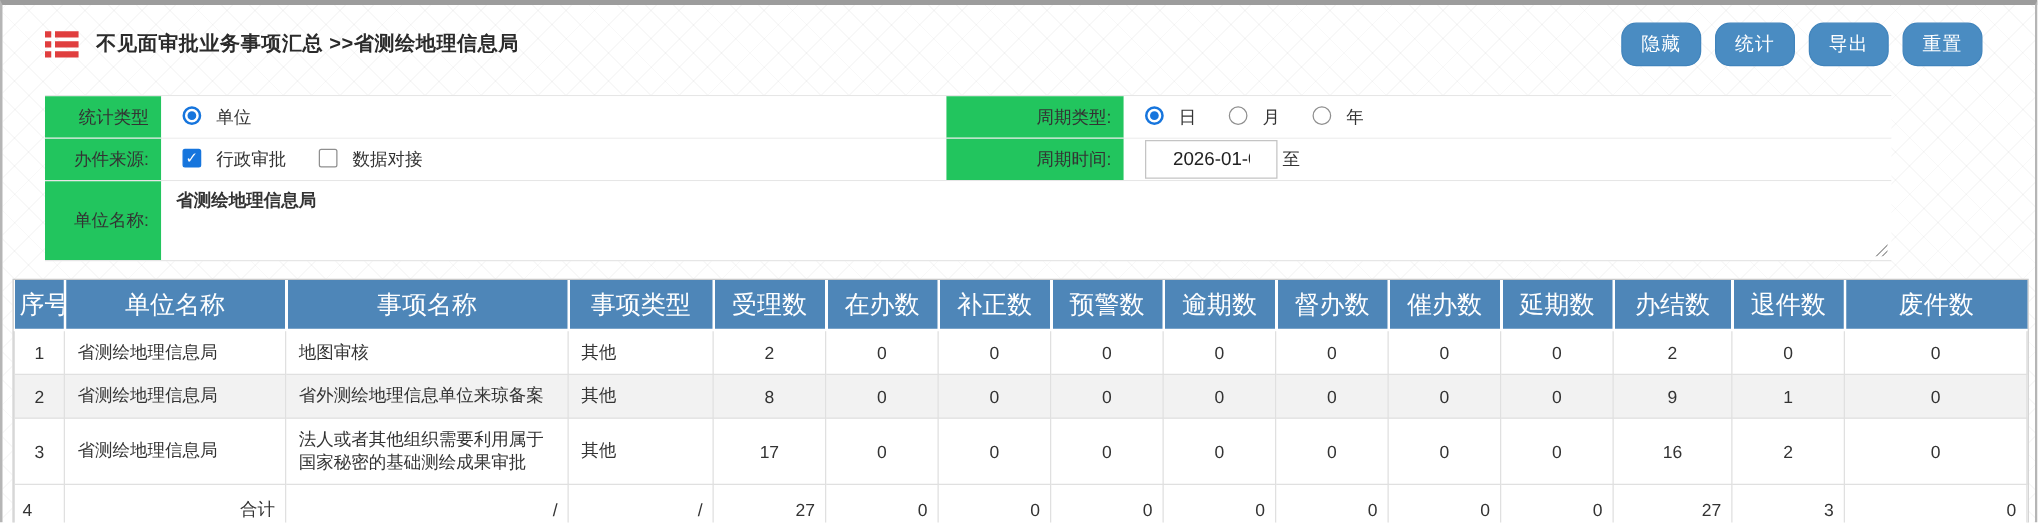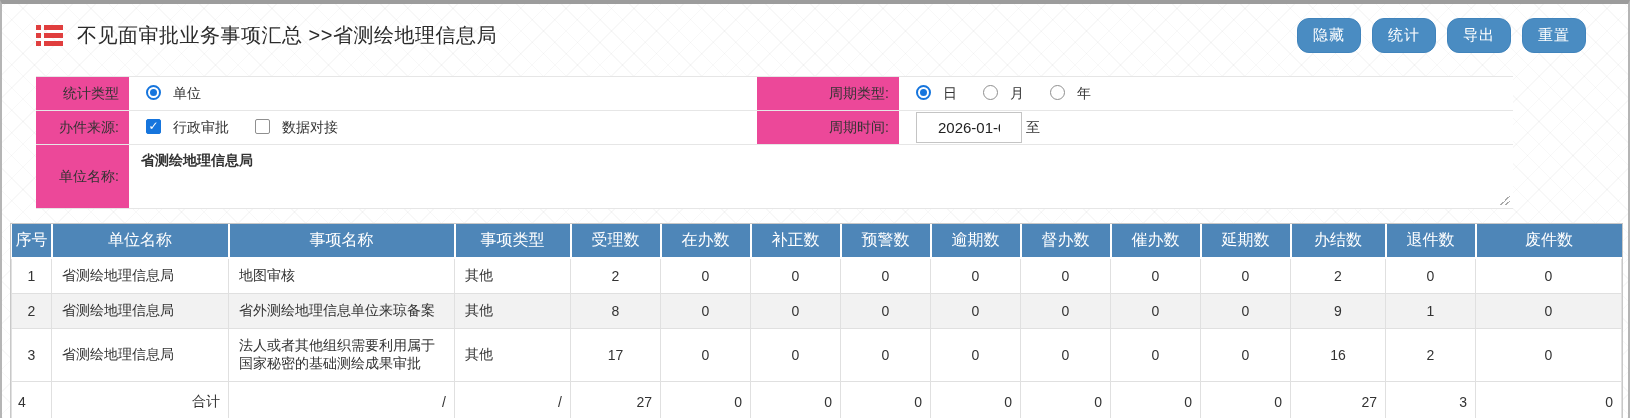--- a/index.html
+++ b/index.html
@@ -11,32 +11,32 @@
     border-right:2px solid #b5b5b5;
     background-color:#fff;
     background-image:
       repeating-linear-gradient(45deg, rgba(0,0,0,0.028) 0 1px, transparent 1px 16px),
       repeating-linear-gradient(-45deg, rgba(0,0,0,0.028) 0 1px, transparent 1px 16px);
   }
   
   .header { height:62px; display:flex; align-items:center; justify-content:space-between; padding:0 42px 0 34px; }
   .header-left { display:flex; align-items:center; gap:14px; }
   .list-icon { display:inline-flex; }
-  .page-title { font-size:20px; font-weight:normal; color:#2b2b2b; letter-spacing:0.5px; }
+  .page-title { font-size:16px; font-weight:bold; color:#2b2b2b; letter-spacing:0.5px; }
   .header-buttons { display:flex; gap:11px; }
   .hbtn {
     background:#4a8cc2; color:#fff; border:1px solid #4184bc; border-radius:12px;
     font-size:15px; padding:7px 15px; cursor:pointer; font-family:inherit; letter-spacing:1px;
   }
   
   .filter-form { margin:10px 0 0 34px; width:1477px; background:#fff; border-bottom:1px solid #e6e6e6; font-size:14px; color:#333; }
   .f-row { display:grid; grid-template-columns:93px 628px 142px 1fr; border-top:1px solid #e6e6e6; }
   .f-row.r1, .f-row.r2 { height:34px; }
   .f-row.r3 { grid-template-columns:93px 1fr; height:64px; }
-  .f-label { background:#ec4899; display:flex; align-items:center; justify-content:flex-end; padding-right:10px; color:#333; }
+  .f-label { background:#22c55e; display:flex; align-items:center; justify-content:flex-end; padding-right:10px; color:#333; }
   .f-content { display:flex; align-items:center; padding-left:17px; gap:26px; background:#fff; position:relative; }
   .opt { display:flex; align-items:flex-start; gap:12px; cursor:pointer; }
   .radio { width:15px; height:15px; border-radius:50%; border:1px solid #8f8f8f; background:#fff; display:inline-block; position:relative; flex:0 0 auto; }
   .radio.checked { border:2px solid #1675dd; }
   .radio.checked::after { content:""; position:absolute; inset:2px; border-radius:50%; background:#1675dd; }
   .checkbox { width:15px; height:15px; border:1px solid #8f8f8f; border-radius:2px; background:#fff; display:inline-flex; align-items:center; justify-content:center; flex:0 0 auto; }
   .checkbox.checked { background:#1675dd; border-color:#1675dd; color:#fff; font-size:12px; font-weight:bold; }
   .checkbox.checked::after { content:"\2713"; line-height:1; }
   .date-input { width:106px; height:31px; border:1px solid #c4c4c4; font-size:15px; color:#222; padding:0 21px; font-family:inherit; }
   .date-sep { margin:0 4px; }
@@ -48,21 +48,21 @@
   .resize-handle {
     position:absolute; right:3px; bottom:3px; width:10px; height:10px;
     background:
       linear-gradient(135deg, transparent 0 50%, #aaa 50% calc(50% + 1px), transparent calc(50% + 1px)) ,
       linear-gradient(135deg, transparent 0 75%, #aaa 75% calc(75% + 1px), transparent calc(75% + 1px));
   }
   
   .table-wrap { margin:14px 5px 0 8px; border:1px solid #c8c8c8; background:#fff; }
   table { width:100%; border-collapse:collapse; table-layout:fixed; font-size:14px; color:#333; }
   th {
-    background:#4e86b8; color:#fff; font-weight:normal; font-size:16px;
+    background:#4e86b8; color:#fff; font-weight:normal; font-size:20px;
     padding:6px 4px; border-right:2px solid #fff; border-bottom:2px solid #fff; text-align:center;
     overflow:hidden; white-space:nowrap;
   }
   th:last-child { border-right:none; }
   td { border:1px solid #e0e0e0; padding:8px 8px; text-align:center; vertical-align:middle; word-break:break-all; }
   tr.stripe td { background:#f2f2f2; }
   tr.summary td { background:#fff; padding-top:11px; padding-bottom:11px;text-align:right; }
   td.txt { text-align:left; padding-left:10px; }
   tr.summary td.idx { text-align:left; padding-left:6px; }
 </style>

